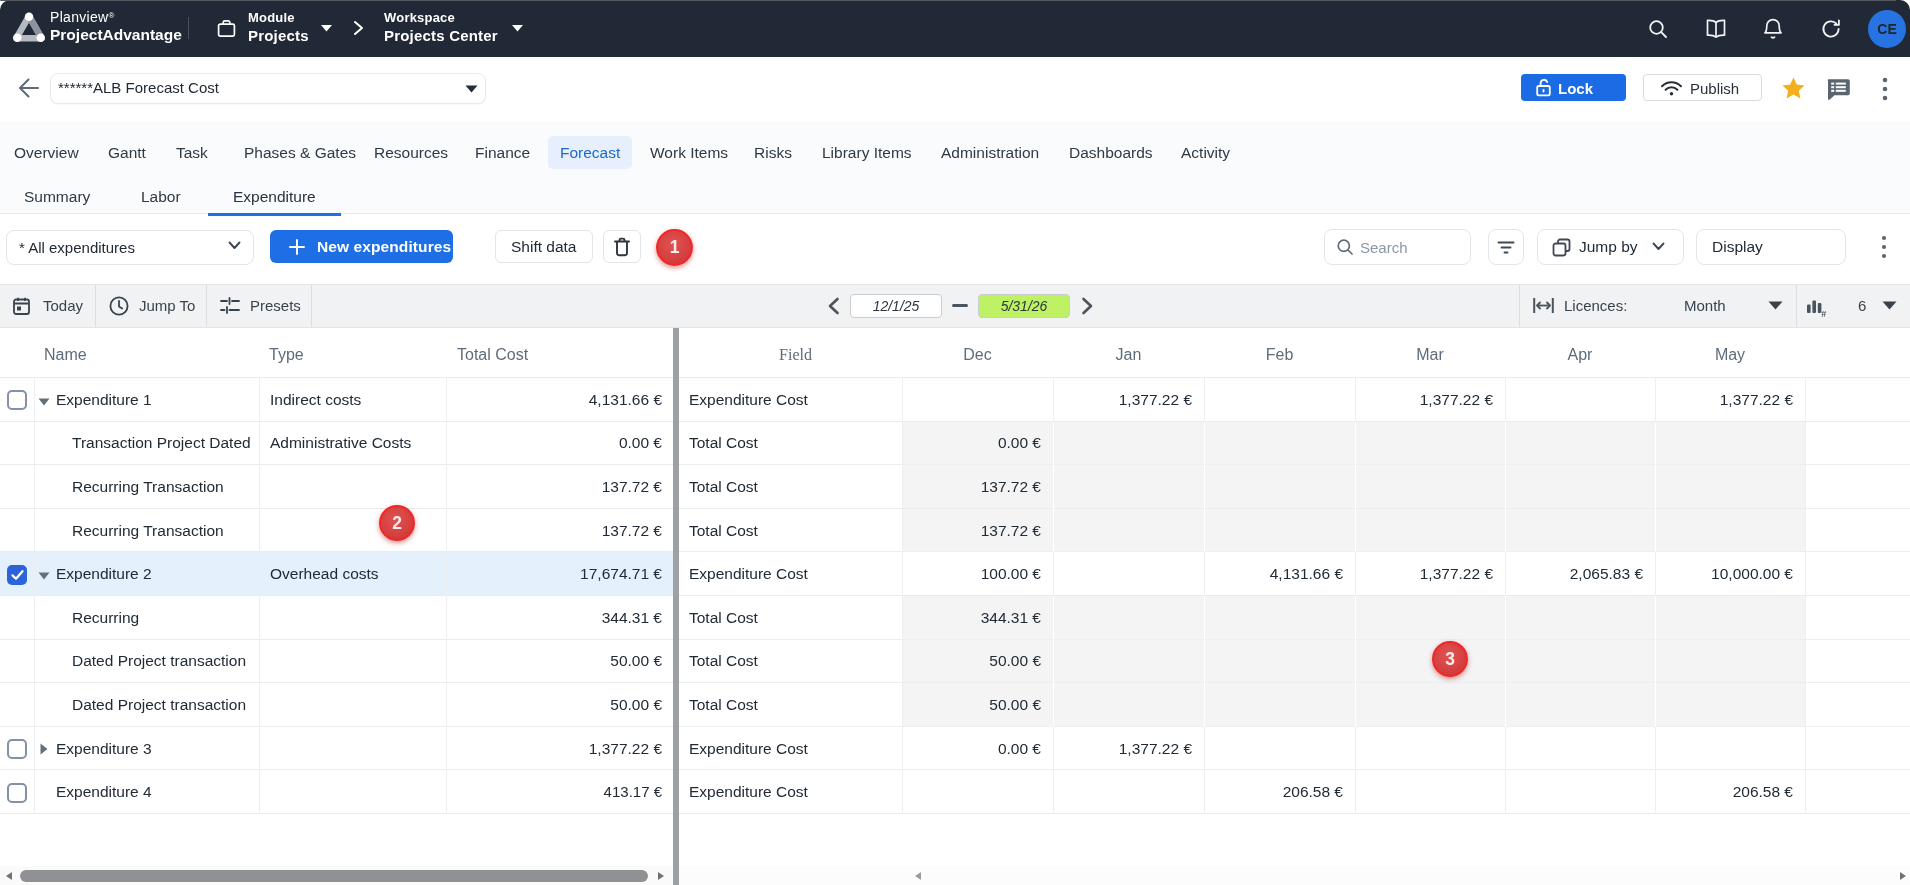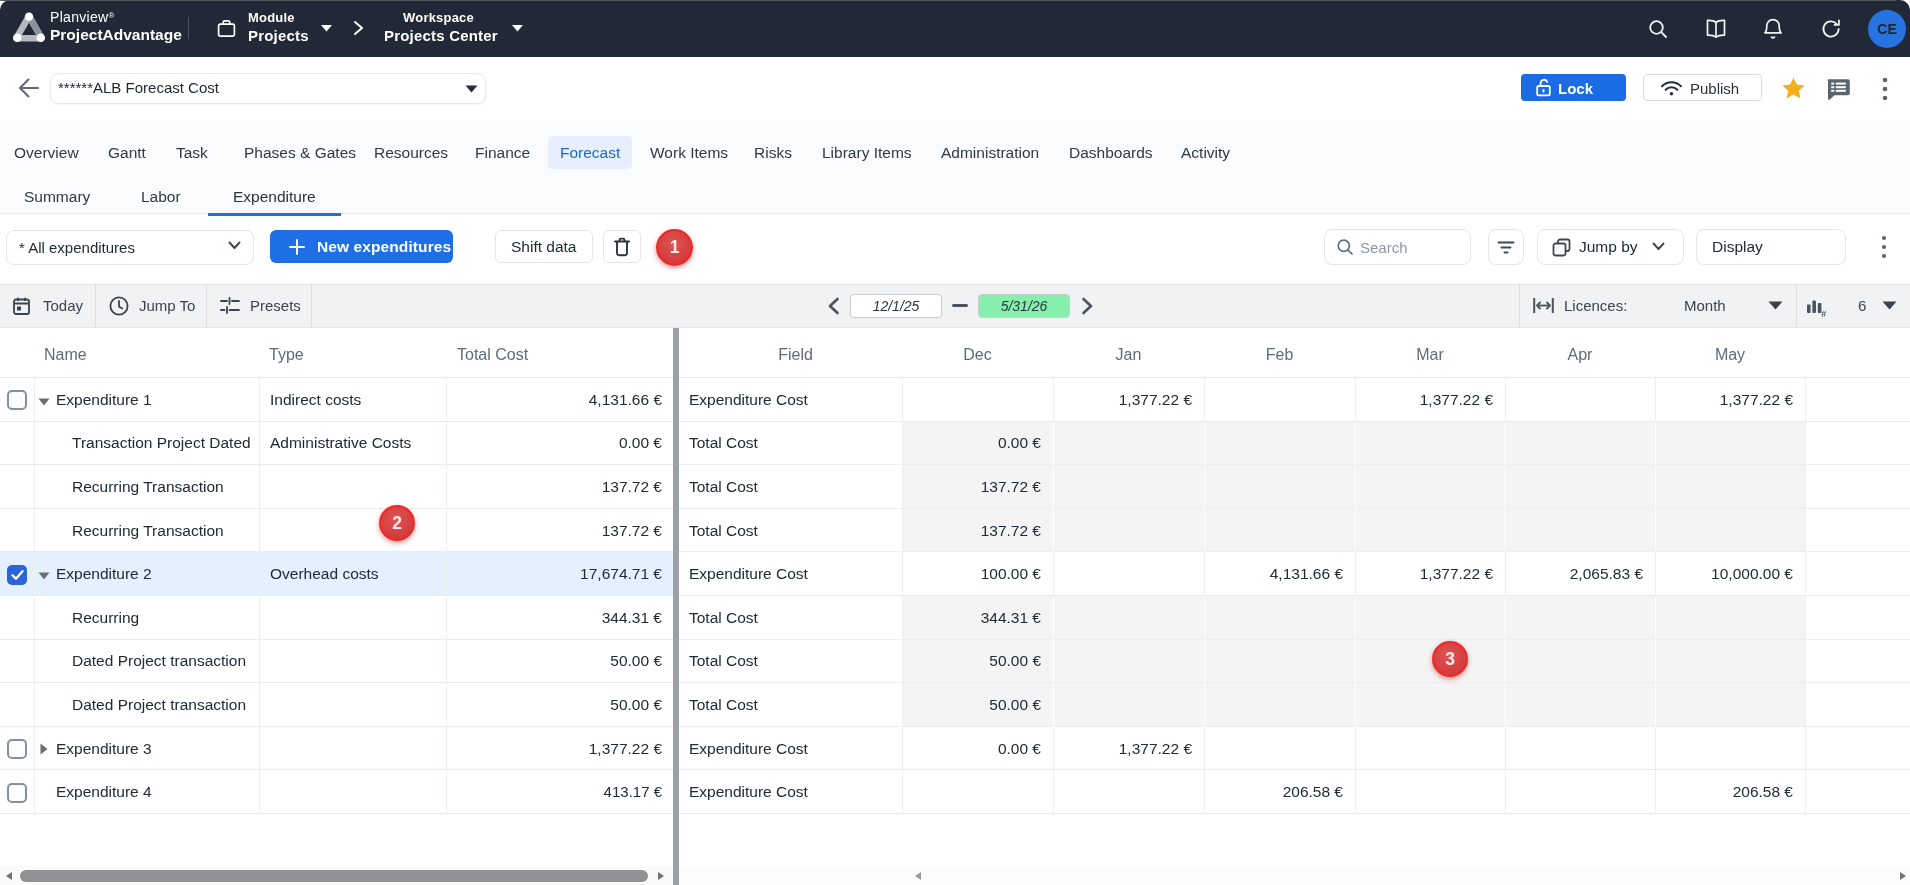--- a/index.html
+++ b/index.html
@@ -15,21 +15,21 @@
 <div class="a" style="left:208px;top:213px;width:133px;height:3px;background:#1e6fe0;"></div>
 <div class="a" style="left:0px;top:284px;width:1910px;height:44px;background:#f1f2f3;border-top:1px solid #e3e5e7;border-bottom:1px solid #e3e5e7;"></div>
 <div class="a" style="left:95px;top:285px;width:1px;height:42px;background:#dcdee1;"></div>
 <div class="a" style="left:206px;top:285px;width:1px;height:42px;background:#dcdee1;"></div>
 <div class="a" style="left:311px;top:285px;width:1px;height:42px;background:#dcdee1;"></div>
 <div class="a" style="left:1519px;top:285px;width:1px;height:42px;background:#dcdee1;"></div>
 <div class="a" style="left:1796px;top:285px;width:1px;height:42px;background:#dcdee1;"></div>
 <div class="txt" style="left:44px;top:346.0px;font-size:16px;color:#5e6c7a;">Name</div>
 <div class="txt" style="left:269px;top:346.0px;font-size:16px;color:#5e6c7a;">Type</div>
 <div class="txt" style="left:457px;top:346.0px;font-size:16px;color:#5e6c7a;">Total Cost</div>
-<div class="txt" style="left:689px;top:346.0px;width:213px;text-align:center;font-size:16px;color:#5e6c7a;">Field</div>
+<div class="txt" style="left:689px;top:346.0px;width:213px;text-align:center;font-size:16px;color:#5e6c7a;font-family:Liberation Serif, serif;">Field</div>
 <div class="txt" style="left:902px;top:346.0px;width:151px;text-align:center;font-size:16px;color:#5e6c7a;">Dec</div>
 <div class="txt" style="left:1053px;top:346.0px;width:151px;text-align:center;font-size:16px;color:#5e6c7a;">Jan</div>
 <div class="txt" style="left:1204px;top:346.0px;width:151px;text-align:center;font-size:16px;color:#5e6c7a;">Feb</div>
 <div class="txt" style="left:1355px;top:346.0px;width:150px;text-align:center;font-size:16px;color:#5e6c7a;">Mar</div>
 <div class="txt" style="left:1505px;top:346.0px;width:150px;text-align:center;font-size:16px;color:#5e6c7a;">Apr</div>
 <div class="txt" style="left:1655px;top:346.0px;width:150px;text-align:center;font-size:16px;color:#5e6c7a;">May</div>
 <div class="a" style="left:0px;top:377.0px;width:1910px;height:1px;background:#e7e9ec;"></div>
 <div class="a" style="left:0px;top:420.6px;width:673px;height:1px;background:#e9ebee;"></div>
 <div class="a" style="left:679px;top:420.6px;width:1231px;height:1px;background:#e9ebee;"></div>
 <div class="a" style="left:34px;top:378.0px;width:1px;height:43.6px;background:#edeff2;"></div>
@@ -255,21 +255,21 @@
     <path d="M7.2 6V4.4a1.6 1.6 0 0 1 1.6-1.6h3.4a1.6 1.6 0 0 1 1.6 1.6V6" stroke="#fff" stroke-width="1.7"></path>
   </svg>
 <div class="txt" style="left:248px;top:10px;color:#fff;font-size:13px;font-weight:700;letter-spacing:.2px;">Module</div>
 <div class="txt" style="left:248px;top:27px;color:#fff;font-size:15px;font-weight:700;letter-spacing:.2px;text-align:center;">Projects</div>
 <svg class="a" style="left:320px;top:24px" width="13" height="8" viewBox="0 0 13 8" fill="none">
     <path d="M1 1 L6.5 7.5 L12 1 Z" fill="#fff"></path>
   </svg>
 <svg class="a" style="left:352px;top:20px" width="12" height="16" viewBox="0 0 12 16" fill="none">
     <path d="M3 2 L10 8 L3 14" stroke="#fff" stroke-width="2" stroke-linecap="round" stroke-linejoin="round"></path>
   </svg>
-<div class="txt" style="left:384px;top:10px;color:#fff;font-size:13px;font-weight:700;letter-spacing:.2px;margin-left:19px;">Workspace</div>
+<div class="txt" style="left:384px;top:10px;color:#fff;font-size:13px;font-weight:700;letter-spacing:.2px;">Workspace</div>
 <div class="txt" style="left:384px;top:27px;color:#fff;font-size:15px;font-weight:700;letter-spacing:.2px;">Projects Center</div>
 <svg class="a" style="left:511px;top:24px" width="13" height="8" viewBox="0 0 13 8" fill="none">
     <path d="M1 1 L6.5 7.5 L12 1 Z" fill="#fff"></path>
   </svg>
 <svg class="a" style="left:1647px;top:18px" width="22" height="22" viewBox="0 0 22 22" fill="none">
     <circle cx="9.5" cy="9.5" r="6.3" stroke="#f2f3f5" stroke-width="1.8"></circle>
     <path d="M14.2 14.2 L19 19" stroke="#f2f3f5" stroke-width="1.8" stroke-linecap="round"></path>
   </svg>
 <svg class="a" style="left:1704px;top:17px" width="24" height="23" viewBox="0 0 24 23" fill="none">
     <path d="M12 5.5 C10 3.6 7.5 3.2 3.5 3.4 V18.2 C7.5 18 10 18.5 12 20.2 C14 18.5 16.5 18 20.5 18.2 V3.4 C16.5 3.2 14 3.6 12 5.5 Z" stroke="#f2f3f5" stroke-width="1.7" stroke-linejoin="round"></path>
@@ -399,21 +399,21 @@
     <path d="M9.5 1 V7" stroke="#39434e" stroke-width="1.8" stroke-linecap="round"></path>
     <path d="M1 13 H4.5 M9.5 13 H19" stroke="#39434e" stroke-width="1.8" stroke-linecap="round"></path>
     <path d="M7 10 V16" stroke="#39434e" stroke-width="1.8" stroke-linecap="round"></path>
   </svg>
 <div class="txt" style="left:250px;top:297px;font-size:15px;color:#39434e;">Presets</div>
 <svg class="a" style="left:827px;top:297px" width="13" height="18" viewBox="0 0 13 18" fill="none">
     <path d="M10.5 2 L3 9 L10.5 16" stroke="#4a545e" stroke-width="2.6" stroke-linecap="round" stroke-linejoin="round"></path>
   </svg>
 <div class="a" style="left:850px;top:294px;width:92px;height:24px;border:1px solid #c9cdd2;border-radius:4px;background:#fff;font-size:14px;font-style:italic;color:#2b3640;text-align:center;line-height:22px;">12/1/25</div>
 <div class="a" style="left:952px;top:304px;width:16px;height:3px;background:#4a545e;border-radius:2px;"></div>
-<div class="a" style="left:978px;top:294px;width:92px;height:24px;border:1px solid #c9cdd2;border-radius:4px;background:#86efac;font-size:14px;font-style:italic;color:#2b3640;text-align:center;line-height:22px;">5/31/26</div>
+<div class="a" style="left:978px;top:294px;width:92px;height:24px;border:1px solid #c9cdd2;border-radius:4px;background:#bef264;font-size:14px;font-style:italic;color:#2b3640;text-align:center;line-height:22px;">5/31/26</div>
 <svg class="a" style="left:1081px;top:297px" width="13" height="18" viewBox="0 0 13 18" fill="none">
     <path d="M2.5 2 L10 9 L2.5 16" stroke="#4a545e" stroke-width="2.6" stroke-linecap="round" stroke-linejoin="round"></path>
   </svg>
 <svg class="a" style="left:1533px;top:297px" width="21" height="17" viewBox="0 0 21 17" fill="none">
     <path d="M1.2 1 V16 M19.8 1 V16" stroke="#4a545e" stroke-width="2"></path>
     <path d="M4.5 8.5 H16.5" stroke="#4a545e" stroke-width="1.8"></path>
     <path d="M7 5.5 L4 8.5 L7 11.5 M14 5.5 L17 8.5 L14 11.5" stroke="#4a545e" stroke-width="1.8" stroke-linejoin="round" stroke-linecap="round" fill="none"></path>
   </svg>
 <div class="txt" style="left:1564px;top:297px;font-size:15px;color:#39434e;">Licences:</div>
 <div class="txt" style="left:1684px;top:297px;font-size:15px;color:#39434e;">Month</div>

